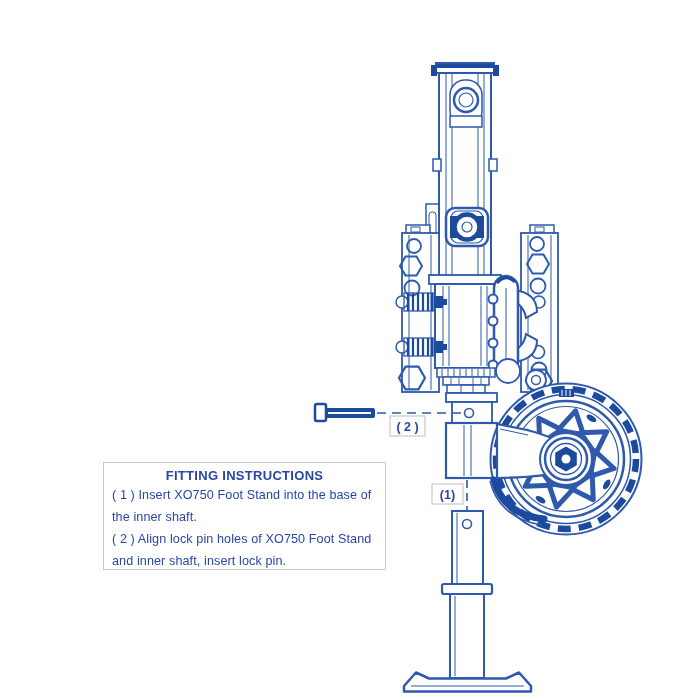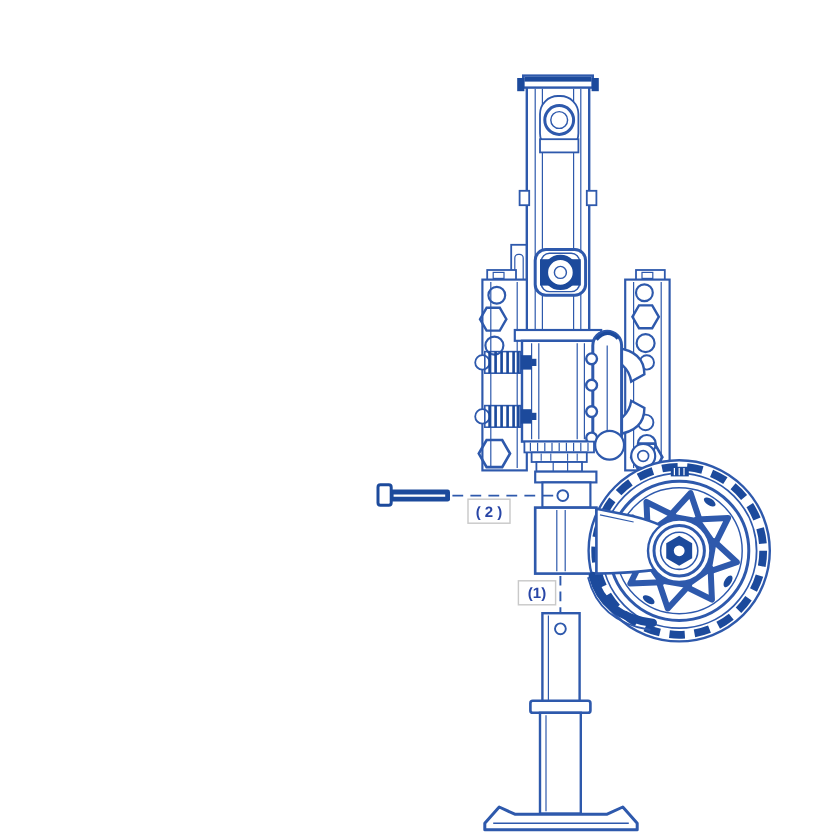--- a/index.html
+++ b/index.html
@@ -214,14 +214,21 @@
   <g>
     <rect x="390" y="416" width="35" height="20" class="callout-box" stroke-width="1.2"></rect>
     <text x="407.5" y="430.5" class="callout-text">( 2 )</text>
   </g>
   <g>
     <rect x="432" y="484" width="31" height="20" class="callout-box" stroke-width="1.2"></rect>
     <text x="447.5" y="498.5" class="callout-text">(1)</text>
   </g>
 </svg>
 
+  <div class="instructions">
+    <div class="instructions-title">FITTING INSTRUCTIONS</div>
+    <div class="instructions-line">( 1 ) Insert XO750 Foot Stand into the base of</div>
+    <div class="instructions-line">the inner shaft.</div>
+    <div class="instructions-line">( 2 ) Align lock pin holes of XO750 Foot Stand</div>
+    <div class="instructions-line">and inner shaft, insert lock pin.</div>
+  </div>
 
 </div>
 
 </body></html>

